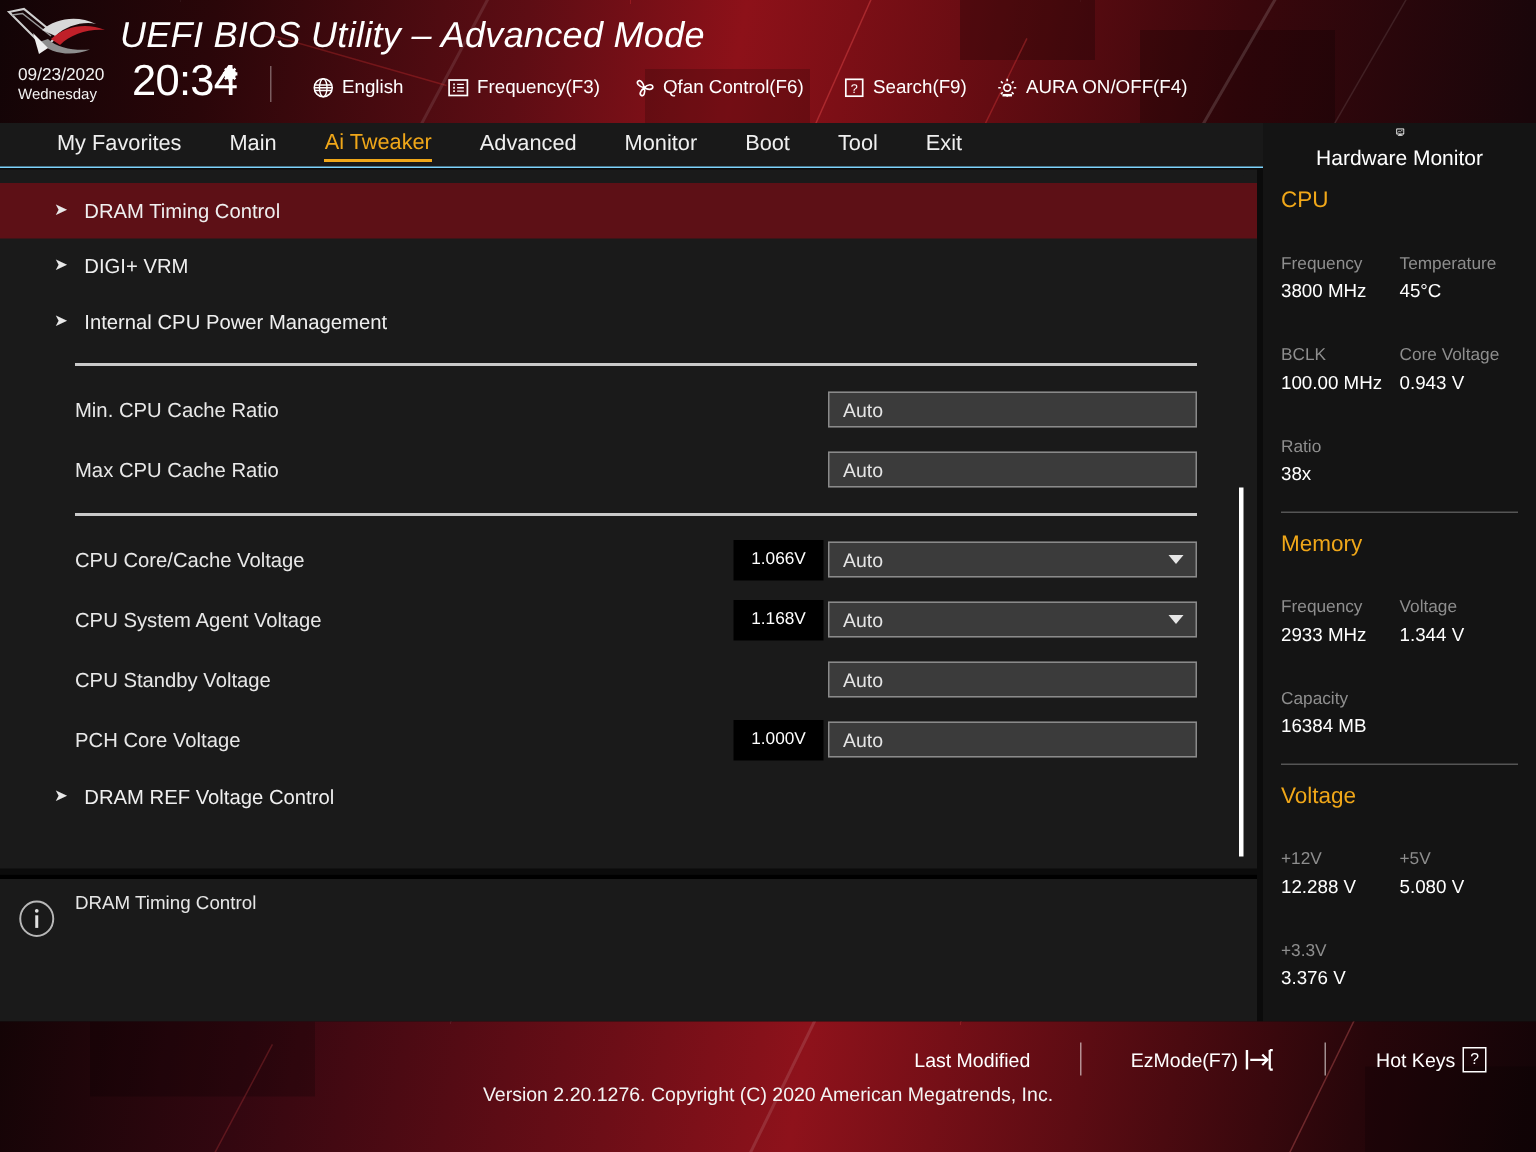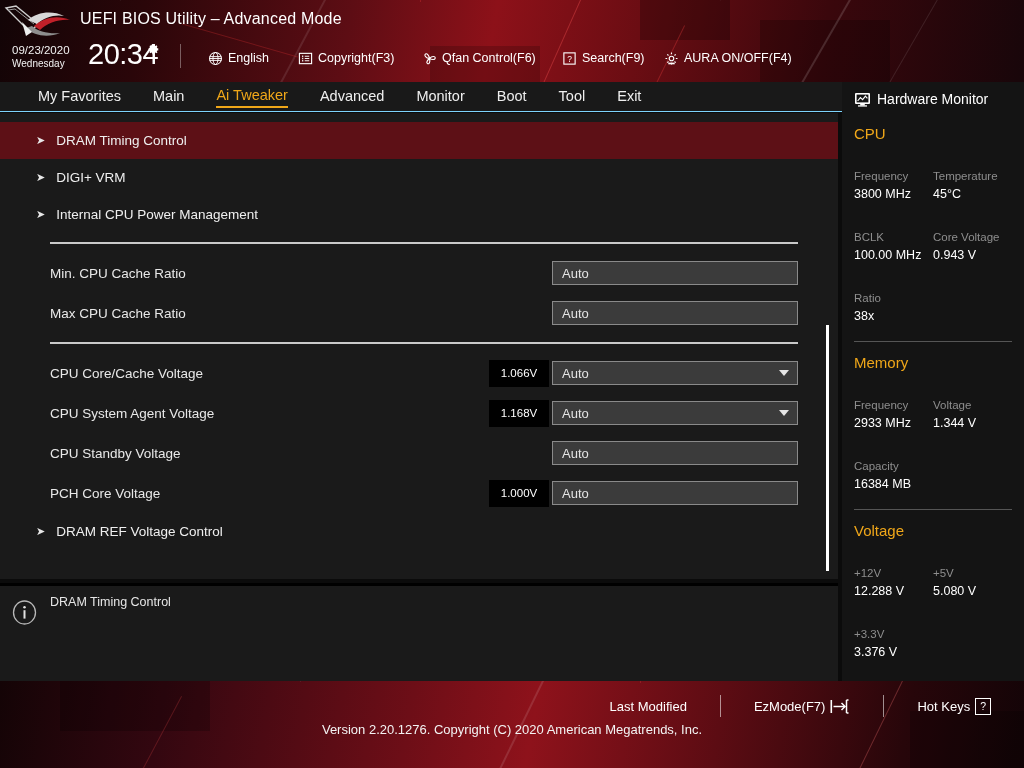--- a/index.html
+++ b/index.html
@@ -28,21 +28,21 @@
   .s4 { left: 905px; top: -20px; width: 1px; height: 150px; background: rgba(255,255,255,.10); transform: rotate(30deg); }
   .s5 { left: 660px; top: 20px; width: 1px; height: 110px; background: rgba(255,70,70,.30); transform: rotate(26deg); }
   .s6 { left: 180px; top: 40px; width: 120px; height: 1px; background: rgba(255,60,60,.25); transform: rotate(16deg); }
   .blk1 { left: 640px; top: 0; width: 90px; height: 40px; background: rgba(0,0,0,.25); }
   .blk2 { left: 760px; top: 20px; width: 130px; height: 62px; background: rgba(0,0,0,.22); }
   .blk3 { left: 430px; top: 46px; width: 110px; height: 36px; background: rgba(0,0,0,.18); }
 
   .rog-logo { position: absolute; left: 4px; top: 2px; width: 72px; height: 44px; }
   .title {
     position: absolute; left: 80px; top: 10px;
-    font-size: 16px; color: #ffffff; letter-spacing: .2px; font-weight: 400;
+    font-size: 24px; color: #ffffff; letter-spacing: .2px; font-weight: 400; font-style: italic;
   }
   .datebox { position: absolute; left: 12px; top: 44px; line-height: 13px; }
   .date { font-size: 11.5px; color: #f2f2f2; display: block; }
   .day  { font-size: 10px; color: #f2f2f2; display: block; }
   .clock { position: absolute; left: 88px; top: 38px; font-size: 29px; color: #ffffff; letter-spacing: -.5px; }
   .gear { position: absolute; left: 146px; top: 42px; width: 14px; height: 14px; }
   .hdr-div { position: absolute; top: 44px; width: 1px; height: 24px; background: rgba(255,255,255,.35); }
 
   .hdr-item { position: absolute; top: 48px; height: 20px; display: flex; align-items: center; gap: 5px;
               font-size: 12.5px; color: #ffffff; white-space: nowrap; cursor: pointer; }
@@ -109,21 +109,21 @@
     background: #1a1a1a; border-top: 3px solid #000;
   }
   .info-icon { position: absolute; left: 12px; top: 600px; width: 25px; height: 25px; }
   .info-text { position: absolute; left: 50px; top: 595px; font-size: 12.5px; color: #e6e6e6; }
 
   
   .hwm {
     position: absolute; left: 842px; top: 82px; width: 182px; height: 599px;
     background: #141414; padding: 0 12px;
   }
-  .hwm-head { display: flex; align-items: center; gap: 6px; height: 31px; padding-top: 3px; }
+  .hwm-head { display: flex; align-items: center; gap: 6px; height: 31px; padding-top: 3px; flex-direction: column; }
   .hwm-title { font-size: 14px; color: #ffffff; }
   .hwm-sect { font-size: 15px; color: #f0a719; margin-top: 12px; }
   .hwm-grid { display: flex; margin-top: 26px; }
   .hwm-col { width: 84px; }
   .hwm-k { font-size: 11.5px; color: #8e8e8e; line-height: 17px; }
   .hwm-v { font-size: 12.5px; color: #ffffff; line-height: 18px; }
   .hwm-rule { height: 1px; background: #555; margin: 16px 0 0 0; }
 
   
   .footer {
@@ -193,21 +193,21 @@
       </svg>
       <span>English</span>
     </div>
 
     <div class="hdr-item" style="left:298px">
       <svg class="hdr-ico" viewBox="0 0 16 16">
         <rect x="1.5" y="2.5" width="13" height="11" fill="none" stroke="#fff" stroke-width="1.2"></rect>
         <path d="M4.4 5.6h1.2M4.4 8h1.2M4.4 10.4h1.2" stroke="#fff" stroke-width="1.4"></path>
         <path d="M7.2 5.6h4.8M7.2 8h4.8M7.2 10.4h4.8" stroke="#fff" stroke-width="1"></path>
       </svg>
-      <span>Copyright(F3)</span>
+      <span>Frequency(F3)</span>
     </div>
 
     <div class="hdr-item" style="left:422px">
       <svg class="hdr-ico" viewBox="0 0 16 16">
         <path d="M8 8c-3.6-.6-6.2-3.4-4.2-4.8C5.4 2.1 7.6 5 8 8z" fill="none" stroke="#fff" stroke-width="1.2"></path>
         <path d="M8 8c2.4-2.8 6.3-2.8 6.1-.4-.2 2-3.7 1.9-6.1.4z" fill="none" stroke="#fff" stroke-width="1.2"></path>
         <path d="M8 8c1 3.5-.4 6.6-2.3 5.3-1.6-1.1.4-3.8 2.3-5.3z" fill="none" stroke="#fff" stroke-width="1.2"></path>
         <circle cx="8" cy="8" r="1" fill="#fff"></circle>
       </svg>
       <span>Qfan Control(F6)</span>

